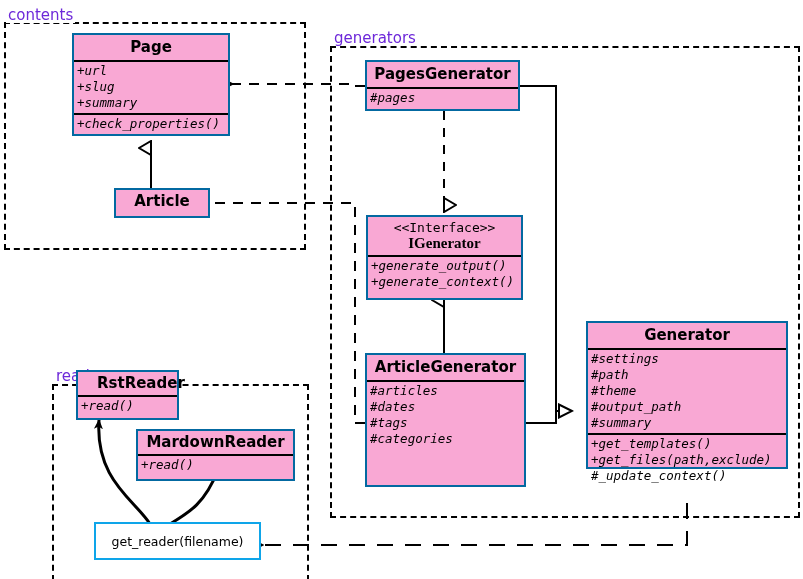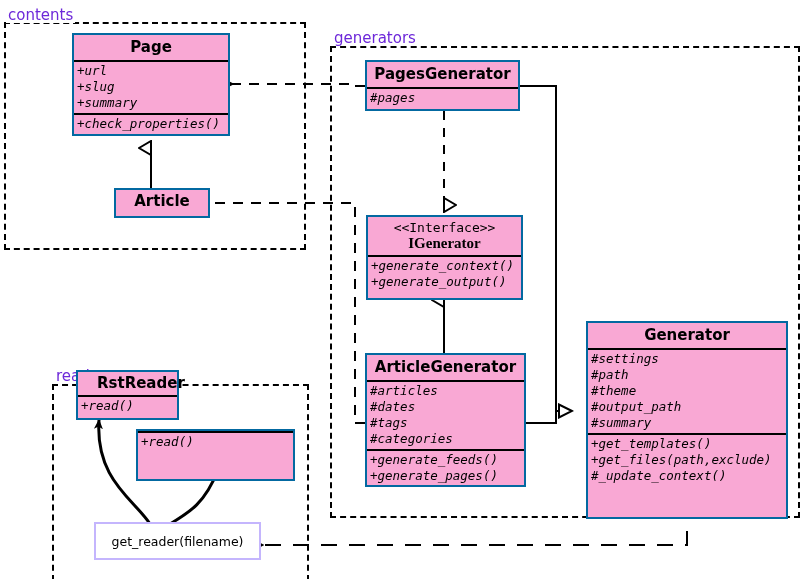--- a/index.html
+++ b/index.html
@@ -19,21 +19,21 @@
   .cls .name{font-weight:bold;font-size:15px;text-align:center;
              padding:4px 6px 5px 6px;line-height:16px;white-space:nowrap;}
   .cls .stereo{font-weight:normal;font-size:13px;text-align:center;
                line-height:14px;padding-top:4px;
                font-family:"DejaVu Sans Mono","Liberation Mono",monospace;}
   .cls .name.with-stereo{padding-top:0;padding-bottom:4px;font-family:Liberation Serif, serif;}
   .cls .sep{border-top:2px solid #000;}
   .cls .compartment{padding:1px 3px 2px 3px;font-style:italic;}
   .cls .compartment div{font-size:12.5px;line-height:16px;white-space:nowrap;
              font-family:"DejaVu Sans Mono","Liberation Mono",monospace;}
-  .plainbox{position:absolute;box-sizing:border-box;border:2px solid #c4b5fd;background:#fff;
+  .plainbox{position:absolute;box-sizing:border-box;border:2px solid #0ea5e9;background:#fff;
             display:flex;align-items:center;justify-content:center;
             font-size:12.5px;white-space:nowrap;}
 </style>
 </head>
 <body>
 
 <div id="canvas">
 
   <svg class="layer" viewBox="0 0 803 579" xmlns="http://www.w3.org/2000/svg">
     <defs>
@@ -129,40 +129,36 @@
     <div class="name">PagesGenerator</div>
     <div class="sep compartment">
       <div>#pages</div>
     </div>
   </div>
 
   <div class="cls" style="left:366px;top:215px;width:157px;height:85px;">
     <div class="stereo">&lt;&lt;Interface&gt;&gt;</div>
     <div class="name with-stereo">IGenerator</div>
     <div class="sep compartment">
+      <div>+generate_output()</div>
       <div>+generate_context()</div>
-      <div>+generate_output()</div>
     </div>
   </div>
 
   <div class="cls" style="left:365px;top:353px;width:161px;height:134px;">
     <div class="name">ArticleGenerator</div>
     <div class="sep compartment">
       <div>#articles</div>
       <div>#dates</div>
       <div>#tags</div>
       <div>#categories</div>
     </div>
-    <div class="sep compartment">
-      <div>+generate_feeds()</div>
-      <div>+generate_pages()</div>
-    </div>
   </div>
 
-  <div class="cls" style="left:586px;top:321px;width:202px;height:198px;">
+  <div class="cls" style="left:586px;top:321px;width:202px;height:148px;">
     <div class="name">Generator</div>
     <div class="sep compartment">
       <div>#settings</div>
       <div>#path</div>
       <div>#theme</div>
       <div>#output_path</div>
       <div>#summary</div>
     </div>
     <div class="sep compartment">
       <div>+get_templates()</div>
@@ -172,20 +168,21 @@
   </div>
 
   <div class="cls" style="left:76px;top:370px;width:103px;height:50px;">
     <div class="name" style="padding:3px 6px 4px 19px;">RstReader</div>
     <div class="sep compartment">
       <div>+read()</div>
     </div>
   </div>
 
   <div class="cls" style="left:136px;top:429px;width:159px;height:52px;">
+    <div class="name" style="padding:3px 6px 4px 6px;">MardownReader</div>
     <div class="sep compartment">
       <div>+read()</div>
     </div>
   </div>
 
   <div class="plainbox" style="left:94px;top:522px;width:167px;height:38px;">
     <span>get_reader(filename)</span>
   </div>
 
 </div>

